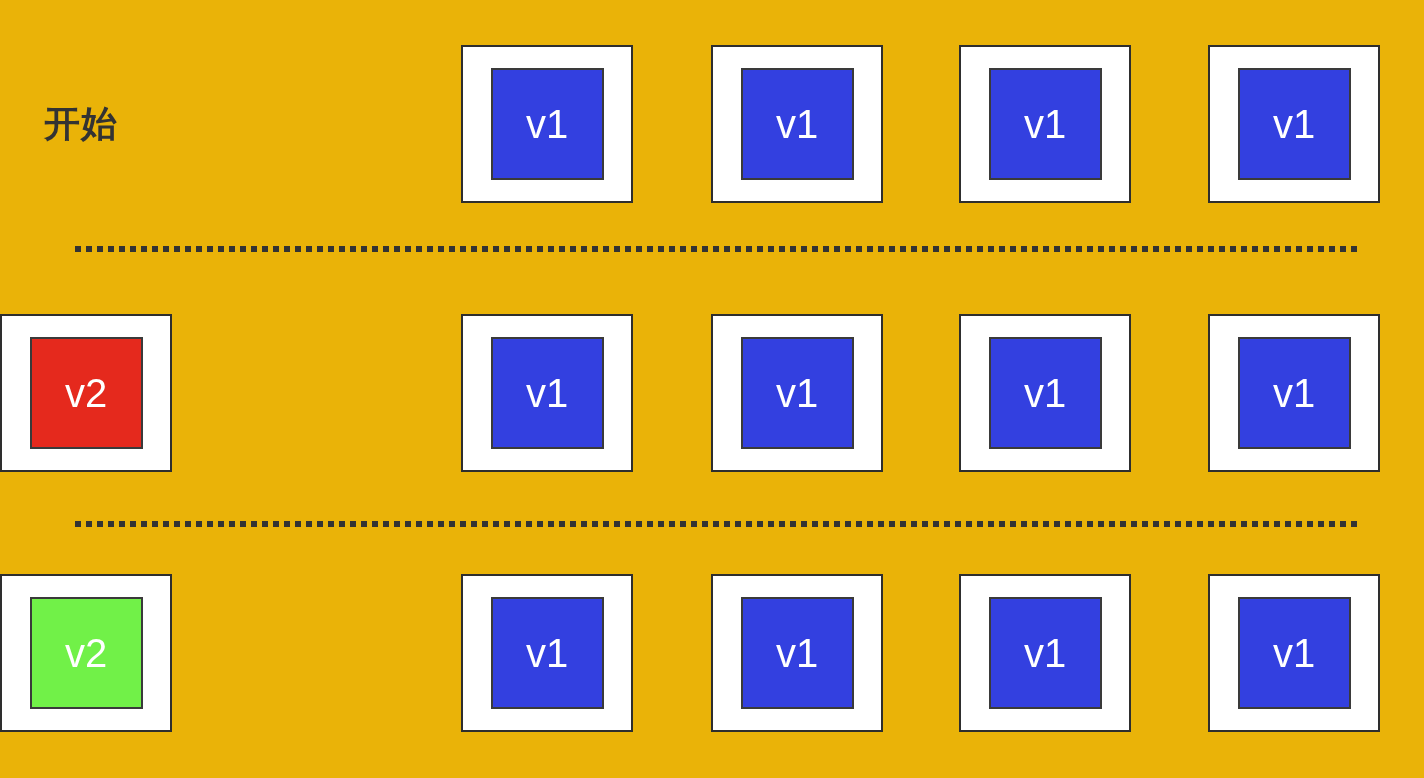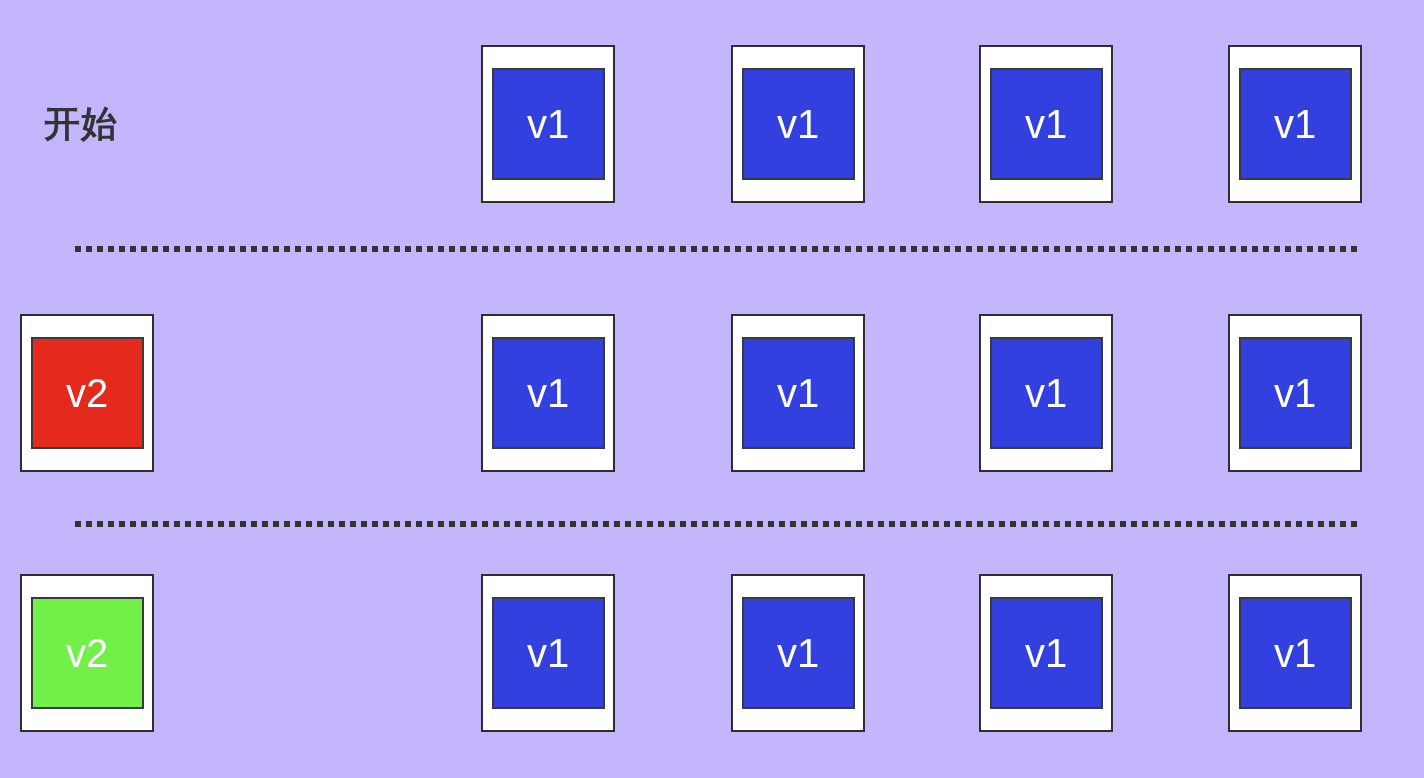--- a/index.html
+++ b/index.html
@@ -5,21 +5,21 @@
   html, body {
     margin: 0;
     padding: 0;
     background: #ffffff;
     font-family: "Liberation Sans", "DejaVu Sans", sans-serif;
   }
   .canvas {
     position: relative;
     width: 1424px;
     height: 778px;
-    background: #c4b5fd;
+    background: #eab308;
     overflow: hidden;
   }
   .row {
     position: absolute;
     left: 0;
     width: 100%;
     height: 158px;
   }
   .row-start { top: 45px; }
   .row-step1 { top: 314px; }
@@ -33,29 +33,28 @@
     font-size: 36px;
     font-weight: 700;
     color: #333333;
     letter-spacing: 1px;
     white-space: nowrap;
   }
 
   .cell {
     position: absolute;
     top: 0;
-    width: 134px;
+    width: 172px;
     height: 158px;
     box-sizing: border-box;
     background: #ffffff;
     border: 2.5px solid #2e2e2e;
     display: flex;
     align-items: center;
     justify-content: center;
-    margin-left: 20px;
   }
   .cell:nth-of-type(1) { left: 202px; }
   .cell:nth-of-type(2) { left: 461px; }
   .cell:nth-of-type(3) { left: 711px; }
   .cell:nth-of-type(4) { left: 959px; }
   .cell:nth-of-type(5) { left: 1208px; }
 
   .value-square {
     width: 113px;
     height: 112px;

